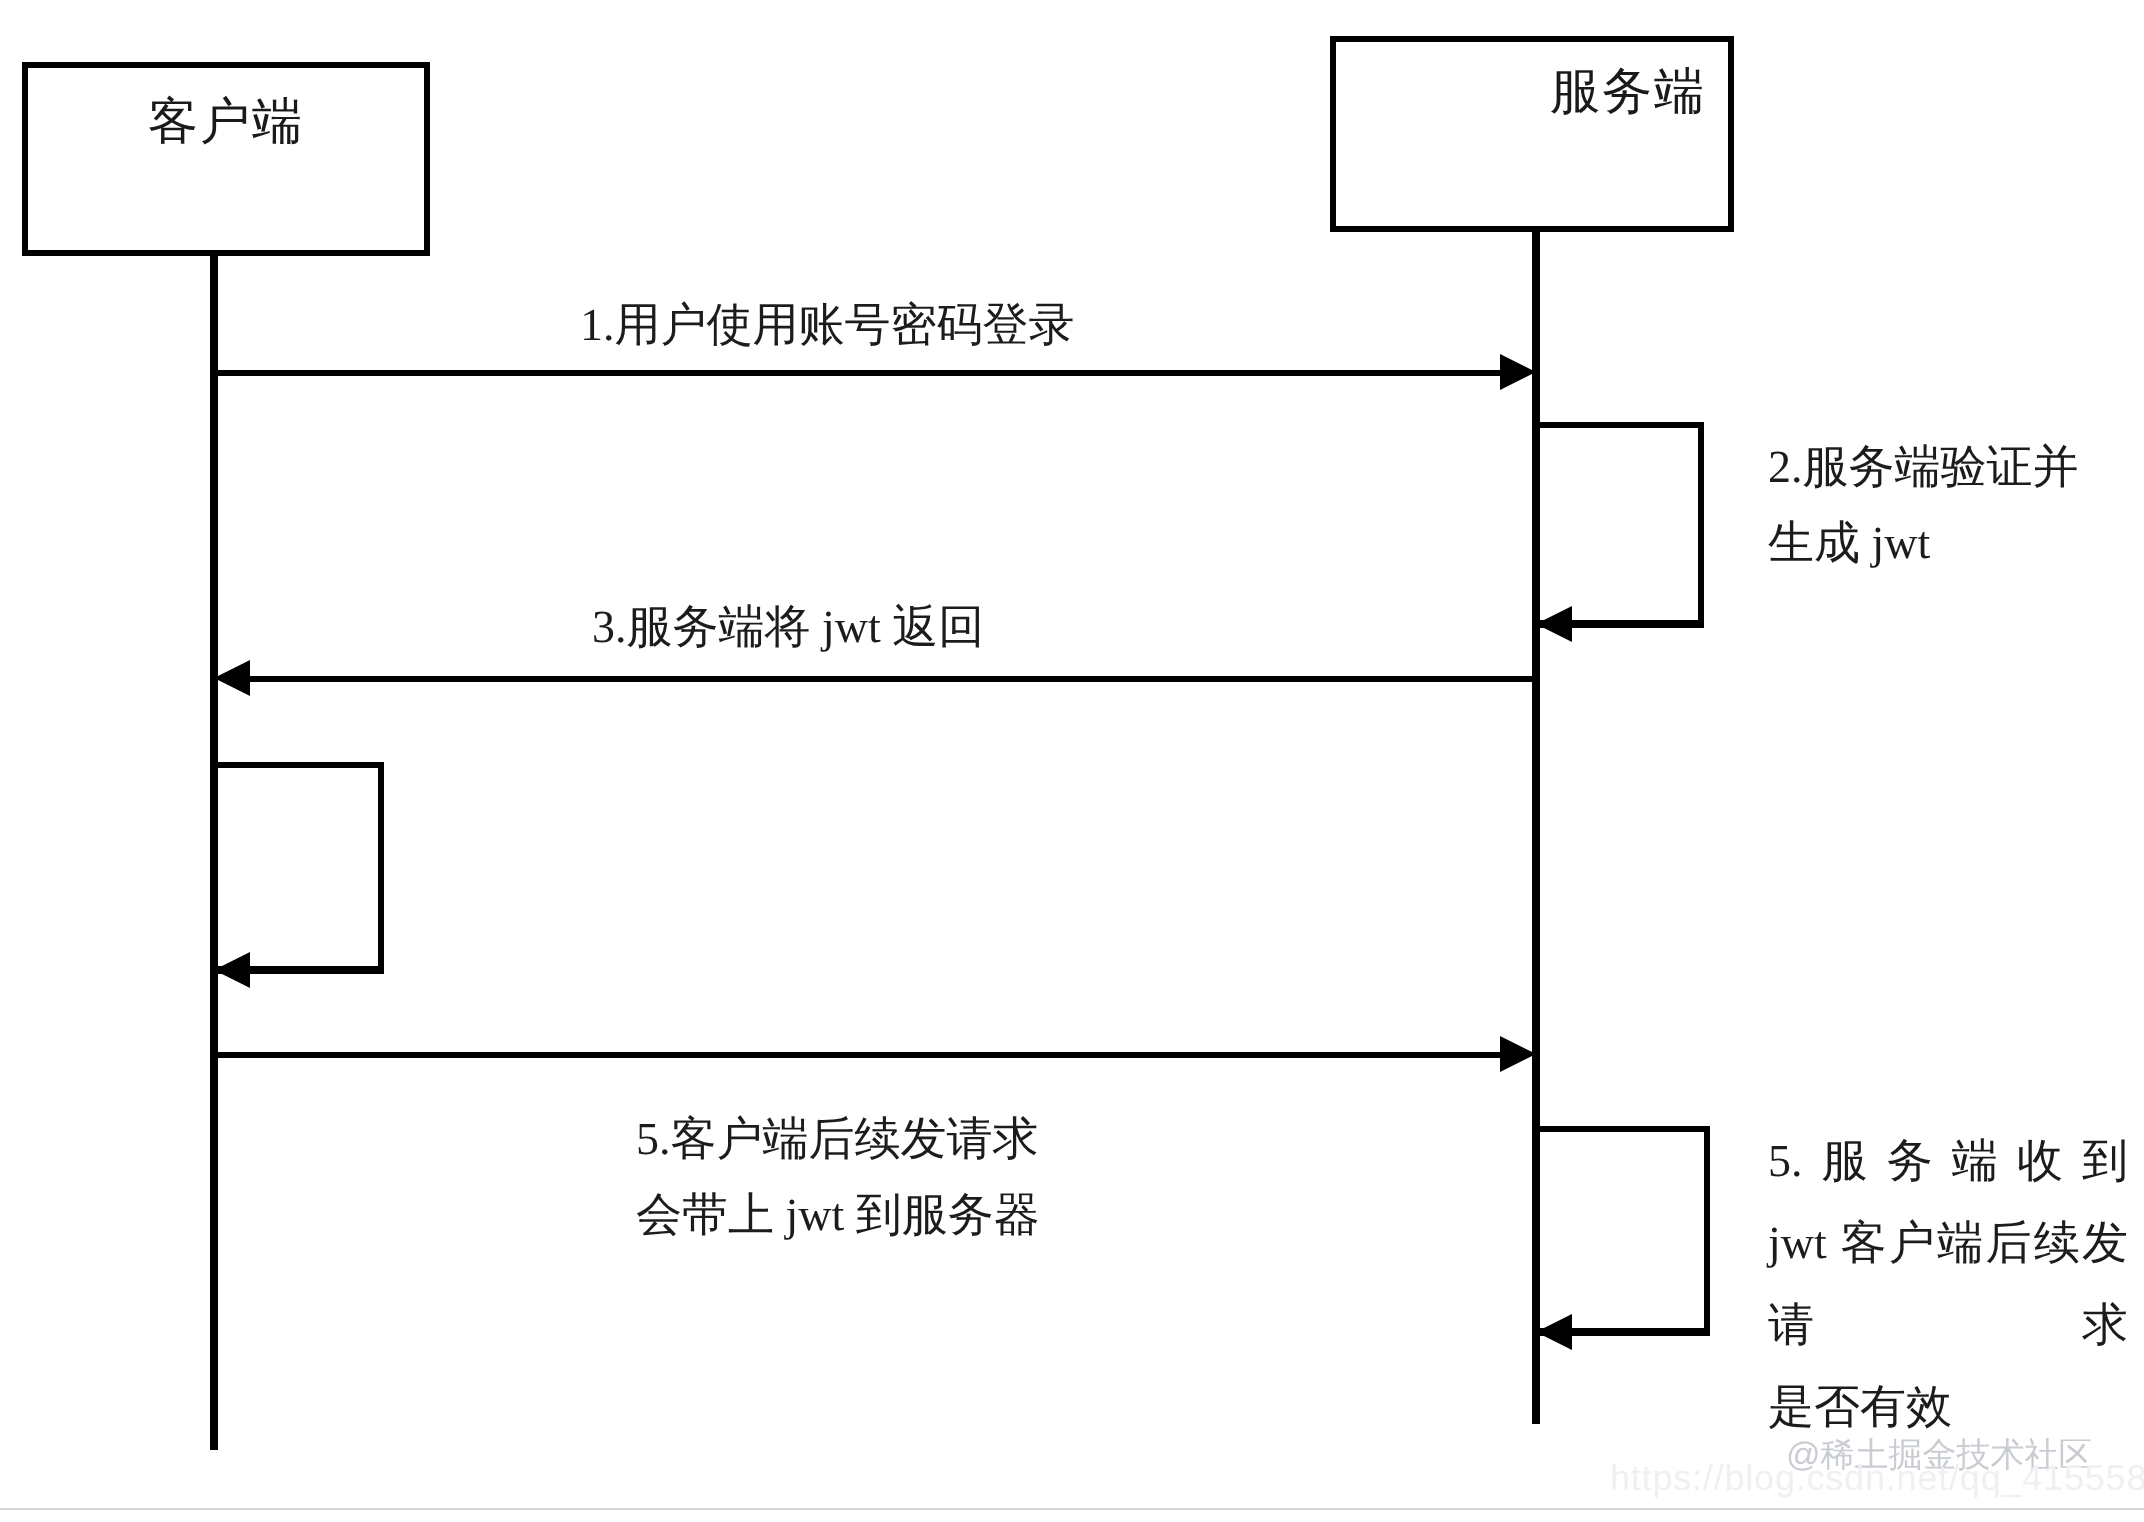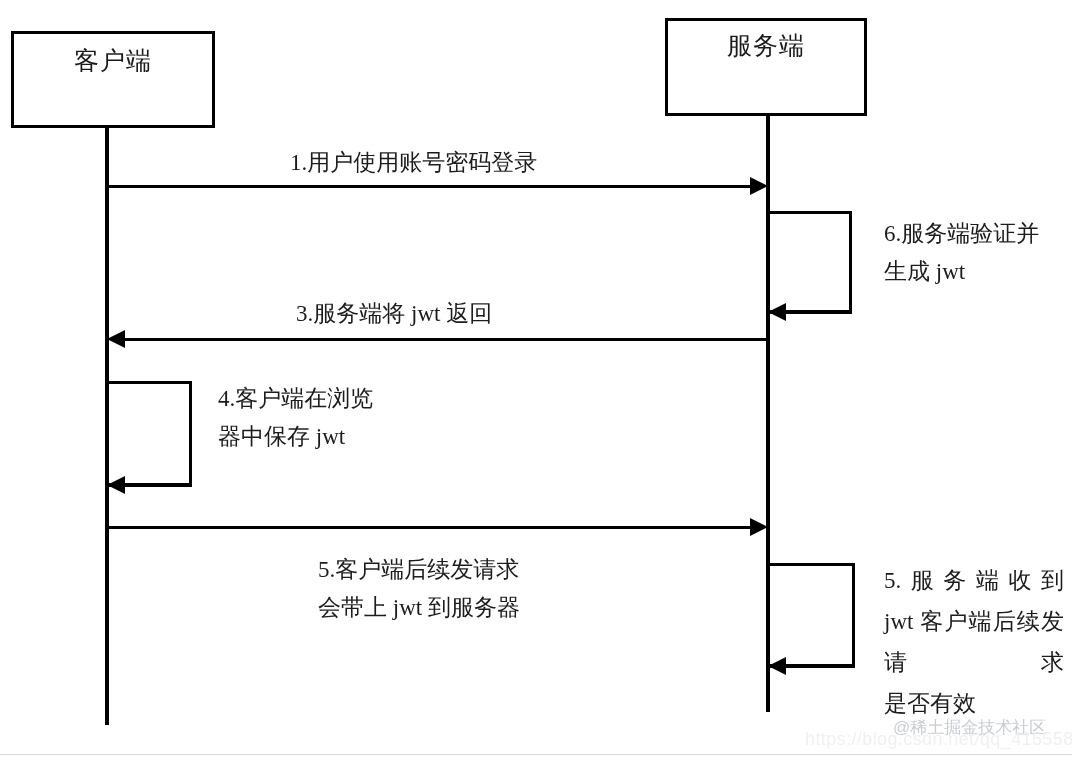--- a/index.html
+++ b/index.html
@@ -119,44 +119,42 @@
 </style>
 </head>
 <body>
 
 <div id="canvas">
 
   <div class="participant-box" style="left:11px; top:31px; width:204px; height:97px;"></div>
   <div class="participant-label" style="left:11px; width:204px; top:44px;text-align:center;">客户端</div>
 
   <div class="participant-box" style="left:665px; top:18px; width:202px; height:98px;"></div>
-  <div class="participant-label" style="left:665px; width:202px; top:29px;">服务端</div>
+  <div class="participant-label" style="left:665px; width:202px; top:29px;padding-left:48px;">服务端</div>
 
   <div class="lifeline" style="left:105px; top:128px; height:597px;"></div>
   <div class="lifeline" style="left:766px; top:116px; height:596px;"></div>
 
   <div class="caption" style="left:290px; top:144px;">1.用户使用账号密码登录</div>
   <div class="msg-line" style="left:107px; top:185px; width:652px;"></div>
   <div class="arrow-head arrow-right" style="left:750px; top:177px;"></div>
 
   <div class="selfloop" style="left:766px; top:211px; width:86px; height:102px;"></div>
   <div class="msg-line" style="left:768px; top:311px; width:84px;"></div>
   <div class="arrow-head arrow-left" style="left:768px; top:303px;"></div>
-  <div class="caption" style="left:884px; top:215px;"><span>6.服务端验证并</span>
+  <div class="caption" style="left:884px; top:215px;"><span>2.服务端验证并</span>
 <span>生成 jwt</span></div>
 
   <div class="caption" style="left:296px; top:295px;">3.服务端将 jwt 返回</div>
   <div class="msg-line" style="left:122px; top:338px; width:644px;"></div>
   <div class="arrow-head arrow-left" style="left:107px; top:330px;"></div>
 
   <div class="selfloop" style="left:105px; top:381px; width:87px; height:105px;"></div>
   <div class="msg-line" style="left:107px; top:484px; width:85px;"></div>
   <div class="arrow-head arrow-left" style="left:107px; top:476px;"></div>
-  <div class="caption" style="left:218px; top:380px;"><span>4.客户端在浏览</span>
-<span>器中保存 jwt</span></div>
 
   <div class="msg-line" style="left:107px; top:526px; width:652px;"></div>
   <div class="arrow-head arrow-right" style="left:750px; top:518px;"></div>
   <div class="caption" style="left:318px; top:551px;"><span>5.客户端后续发请求</span>
 <span>会带上 jwt 到服务器</span></div>
 
   <div class="selfloop" style="left:766px; top:563px; width:89px; height:104px;"></div>
   <div class="msg-line" style="left:768px; top:665px; width:87px;"></div>
   <div class="arrow-head arrow-left" style="left:768px; top:657px;"></div>
   <div class="caption caption-justify" style="left:884px; top:560px; width:180px; line-height:41px;">

